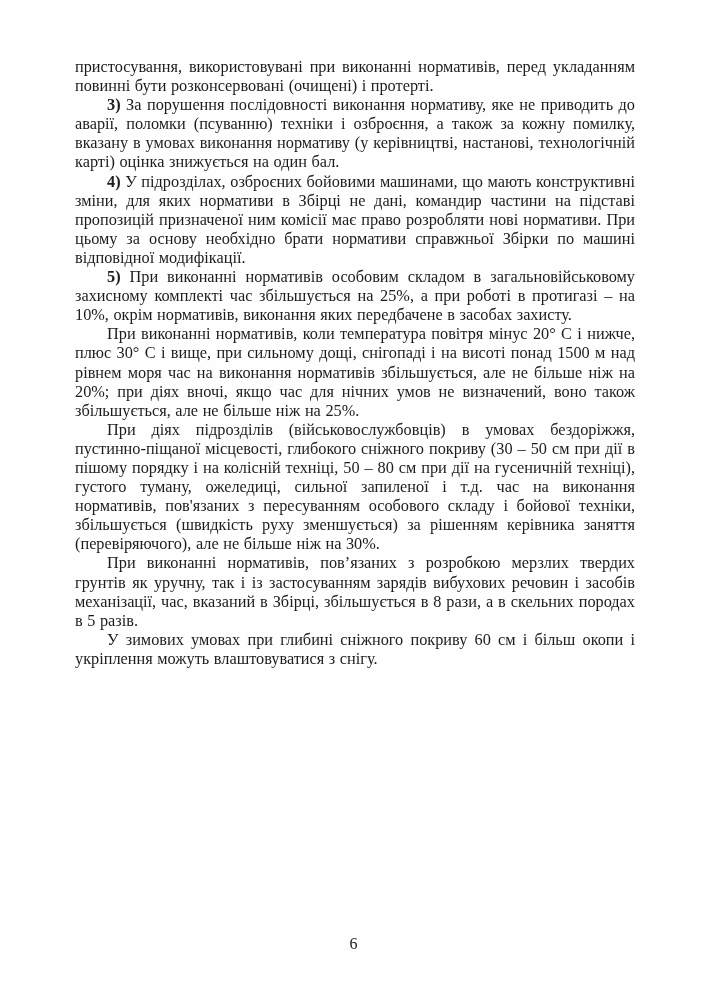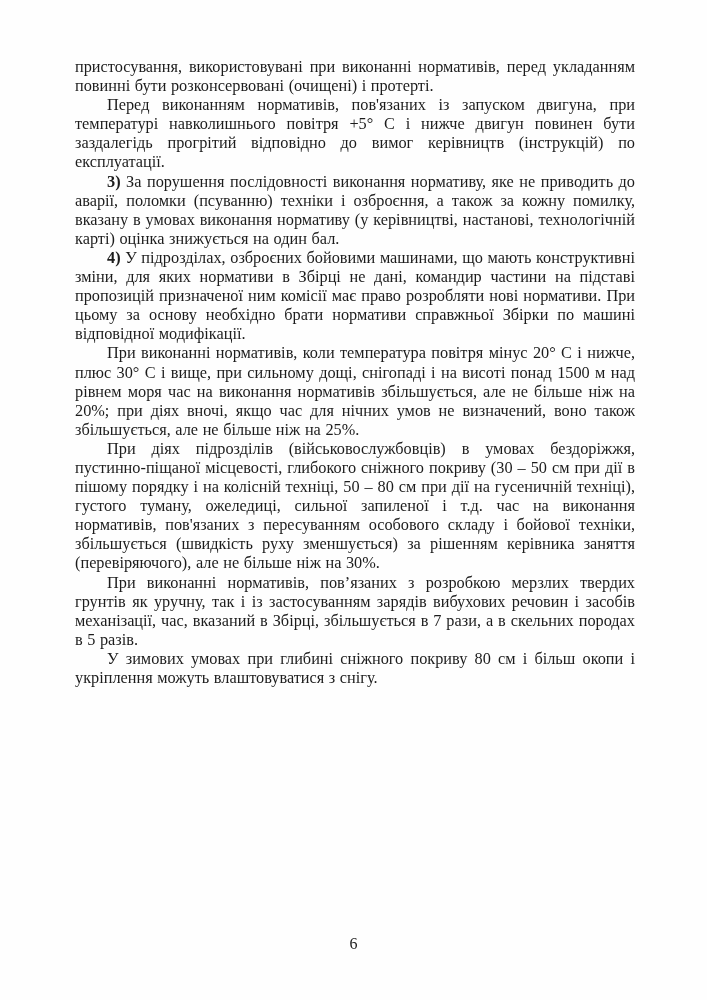--- a/index.html
+++ b/index.html
@@ -47,22 +47,22 @@
     font-size: 16px;
     color: #222222;
   }
 </style>
 </head>
 <body>
 
 <div class="doc-page">
   <div class="text-block">
       <p class="no-indent">пристосування, використовувані при виконанні нормативів, перед укладанням повинні бути розконсервовані (очищені) і протерті.</p>
-      <p>Перед виконанням нормативів, пов'язаних із запуском двигуна, при температурі навколишнього повітря +5° С і нижче двигун повинен бути заздалегідь прогрітий відповідно до вимог керівництв (інструкцій) по експлуатації.</p>
       <p><b class="par-num">3) </b>За порушення послідовності виконання нормативу, яке не приводить до аварії, поломки (псуванню) техніки і озброєння, а також за кожну помилку, вказану в умовах виконання нормативу (у керівництві, настанові, технологічній карті) оцінка знижується на один бал.</p>
       <p><b class="par-num">4) </b>У підрозділах, озброєних бойовими машинами, що мають конструктивні зміни, для яких нормативи в Збірці не дані, командир частини на підставі пропозицій призначеної ним комісії має право розробляти нові нормативи. При цьому за основу необхідно брати нормативи справжньої Збірки по машині відповідної модифікації.</p>
+      <p><b class="par-num">5) </b>При виконанні нормативів особовим складом в загальновійськовому захисному комплекті час збільшується на 25%, а при роботі в протигазі – на 10%, окрім нормативів, виконання яких передбачене в засобах захисту.</p>
       <p>При виконанні нормативів, коли температура повітря мінус 20° С і нижче, плюс 30° С і вище, при сильному дощі, снігопаді і на висоті понад 1500 м над рівнем моря час на виконання нормативів збільшується, але не більше ніж на 20%; при діях вночі, якщо час для нічних умов не визначений, воно також збільшується, але не більше ніж на 25%.</p>
       <p>При діях підрозділів (військовослужбовців) в умовах бездоріжжя, пустинно-піщаної місцевості, глибокого сніжного покриву (30 – 50 см при дії в пішому порядку і на колісній техніці, 50 – 80 см при дії на гусеничній техніці), густого туману, ожеледиці, сильної запиленої і т.д. час на виконання нормативів, пов'язаних з пересуванням особового складу і бойової техніки, збільшується (швидкість руху зменшується) за рішенням керівника заняття (перевіряючого), але не більше ніж на 30%.</p>
-      <p>При виконанні нормативів, пов’язаних з розробкою мерзлих твердих грунтів як уручну, так і із застосуванням зарядів вибухових речовин і засобів механізації, час, вказаний в Збірці, збільшується в 7 рази, а в скельних породах в 5 разів.</p>
-      <p>У зимових умовах при глибині сніжного покриву 80 см і більш окопи і укріплення можуть влаштовуватися з снігу.</p>
+      <p>При виконанні нормативів, пов’язаних з розробкою мерзлих твердих грунтів як уручну, так і із застосуванням зарядів вибухових речовин і засобів механізації, час, вказаний в Збірці, збільшується в 8 рази, а в скельних породах в 5 разів.</p>
+      <p>У зимових умовах при глибині сніжного покриву 60 см і більш окопи і укріплення можуть влаштовуватися з снігу.</p>
     </div>
   <div class="page-number">6</div>
 </div>
 
 </body></html>

